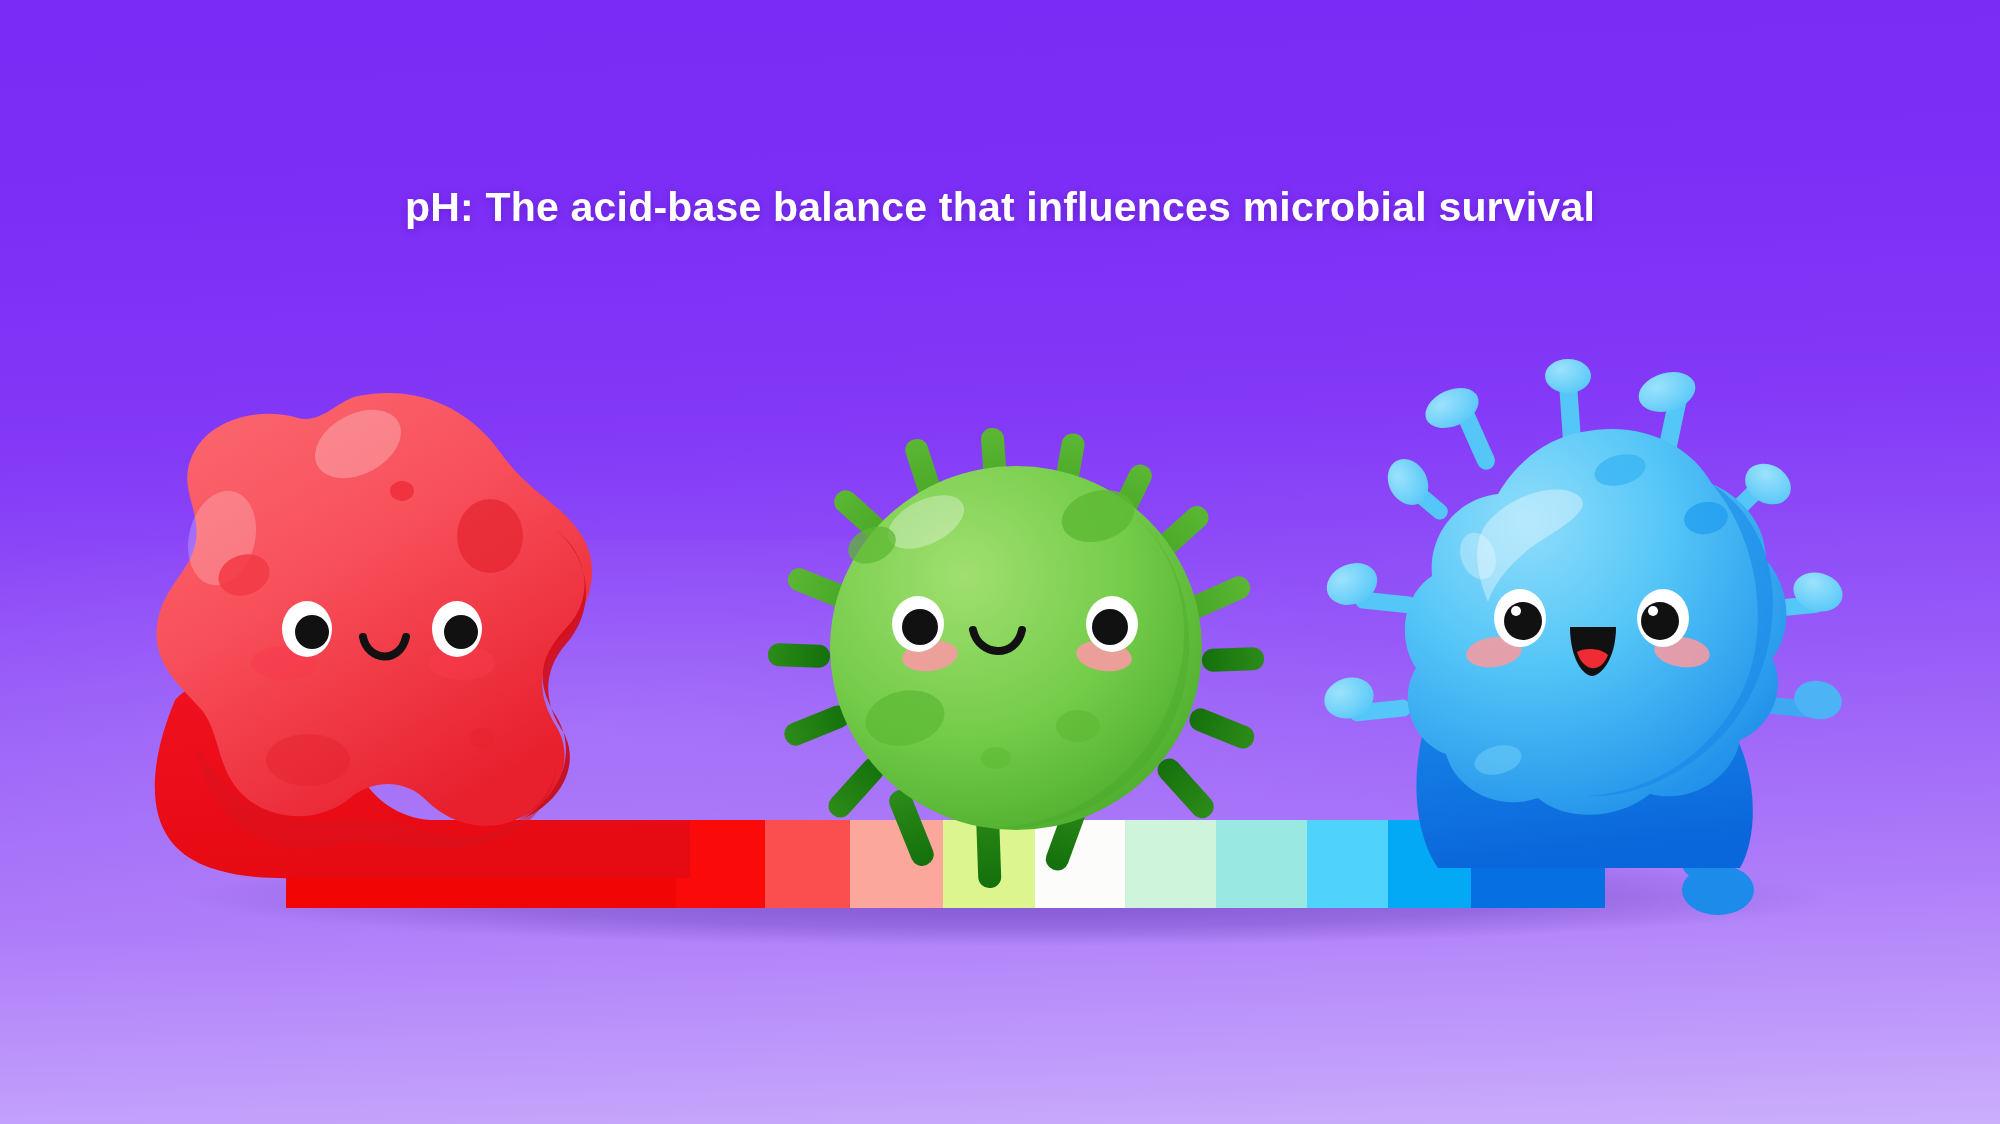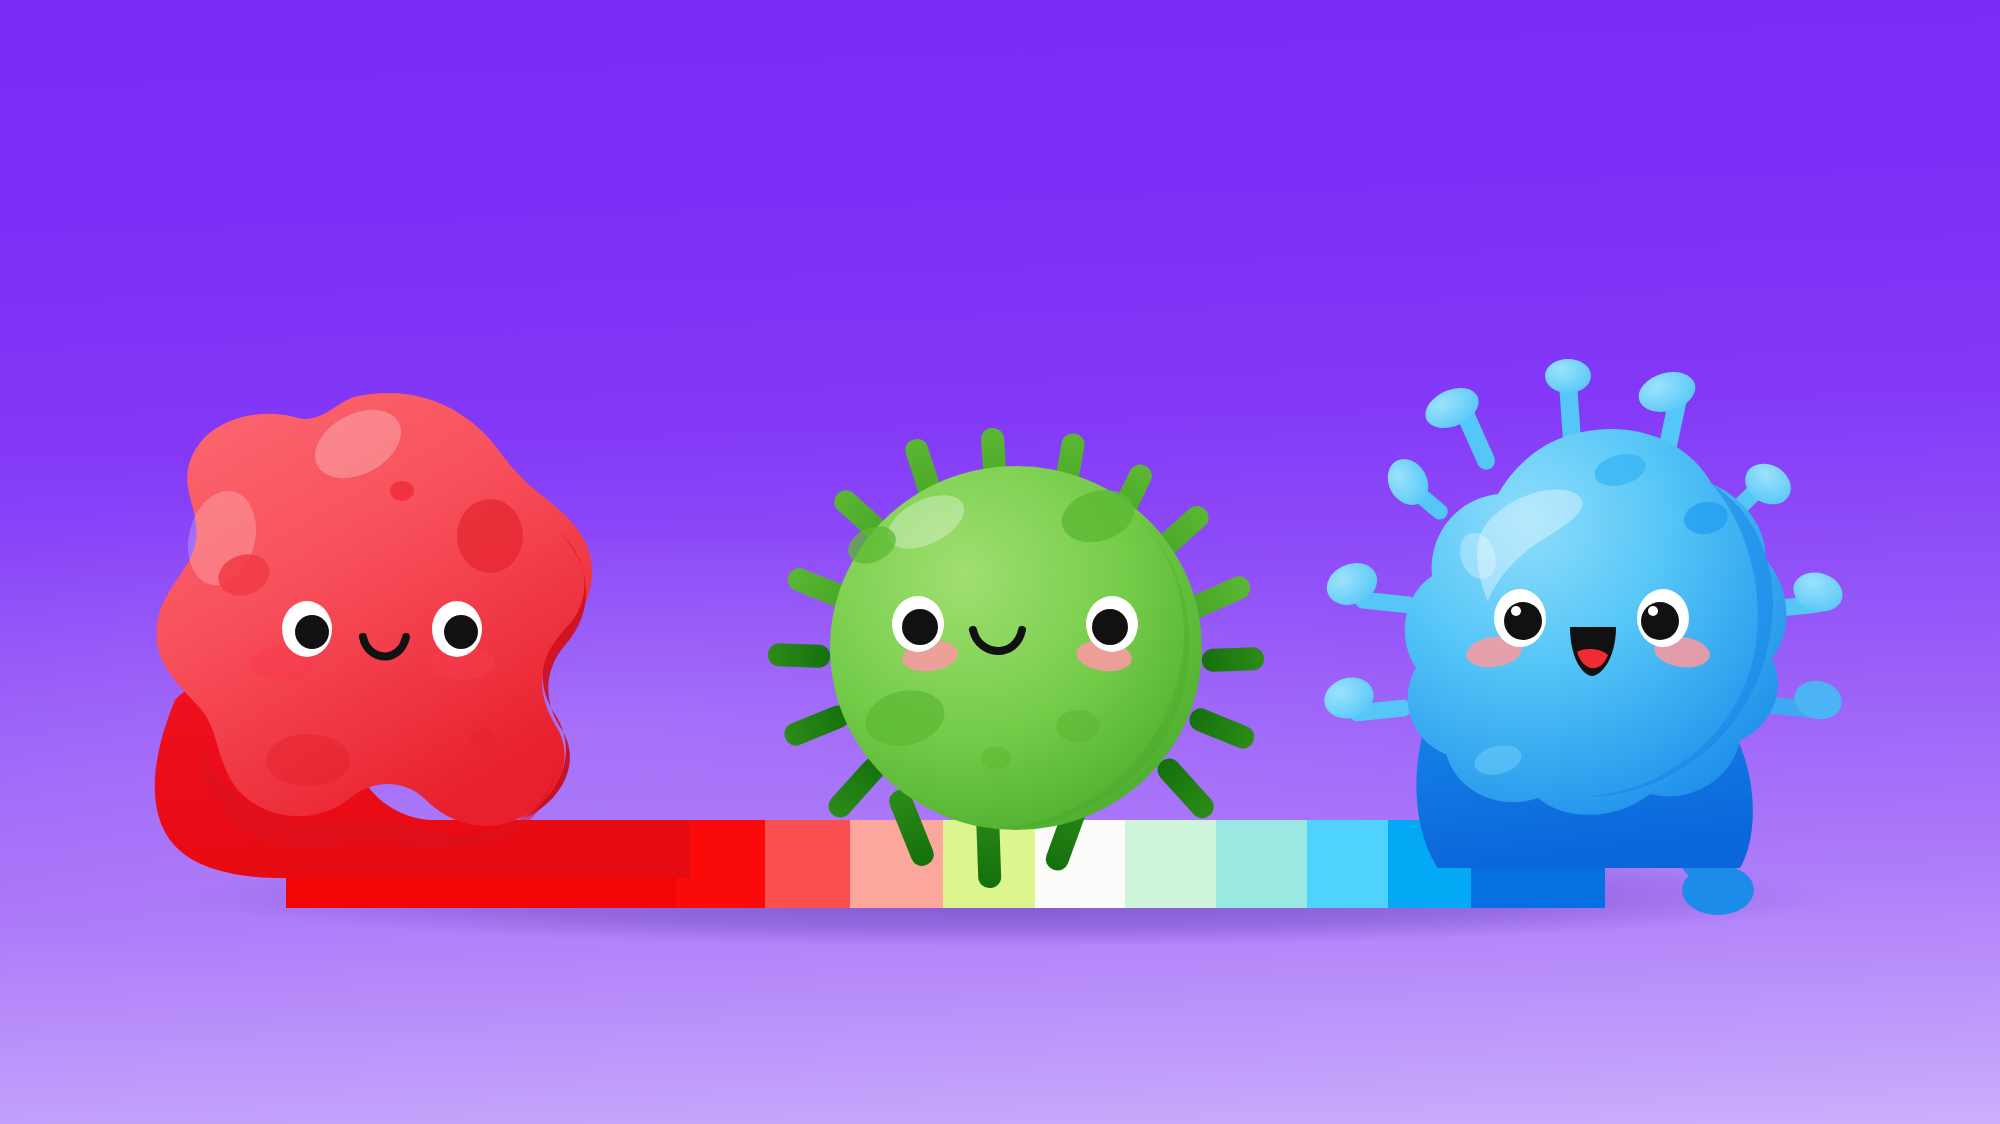--- a/index.html
+++ b/index.html
@@ -26,20 +26,21 @@
   .clickable{cursor:pointer;}
 </style>
 </head>
 <body>
 
 <div id="stage">
 
   <div id="bg"></div>
   <div id="bg-sheen"></div>
 
+  <div id="title">pH: The acid-base balance that influences microbial survival</div>
 
   <svg class="svglayer" viewBox="0 0 2000 1124">
     <defs>
 
       <linearGradient id="gRed" x1="0" y1="0" x2="0.6" y2="1">
         <stop offset="0%" stop-color="#FB6A72"></stop>
         <stop offset="45%" stop-color="#F8515C"></stop>
         <stop offset="100%" stop-color="#E8202E"></stop>
       </linearGradient>
       <linearGradient id="gRedDrip" x1="0" y1="0" x2="0.2" y2="1">

